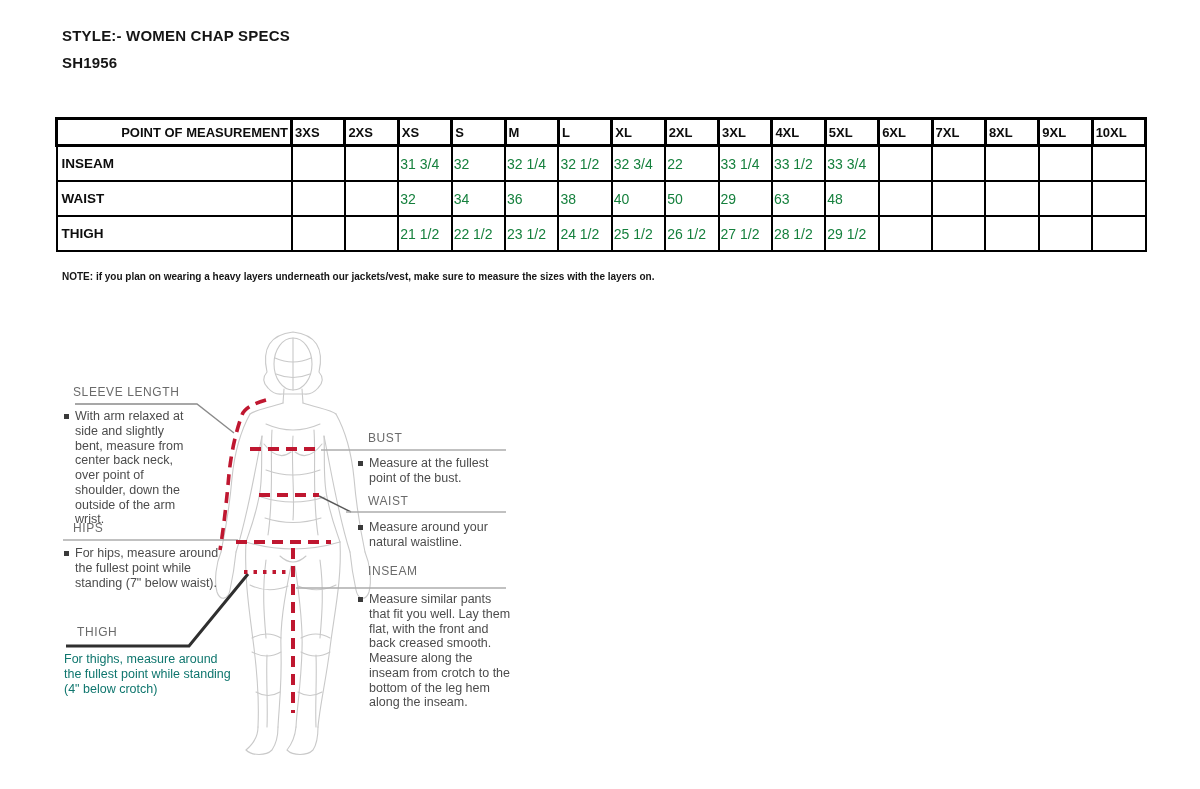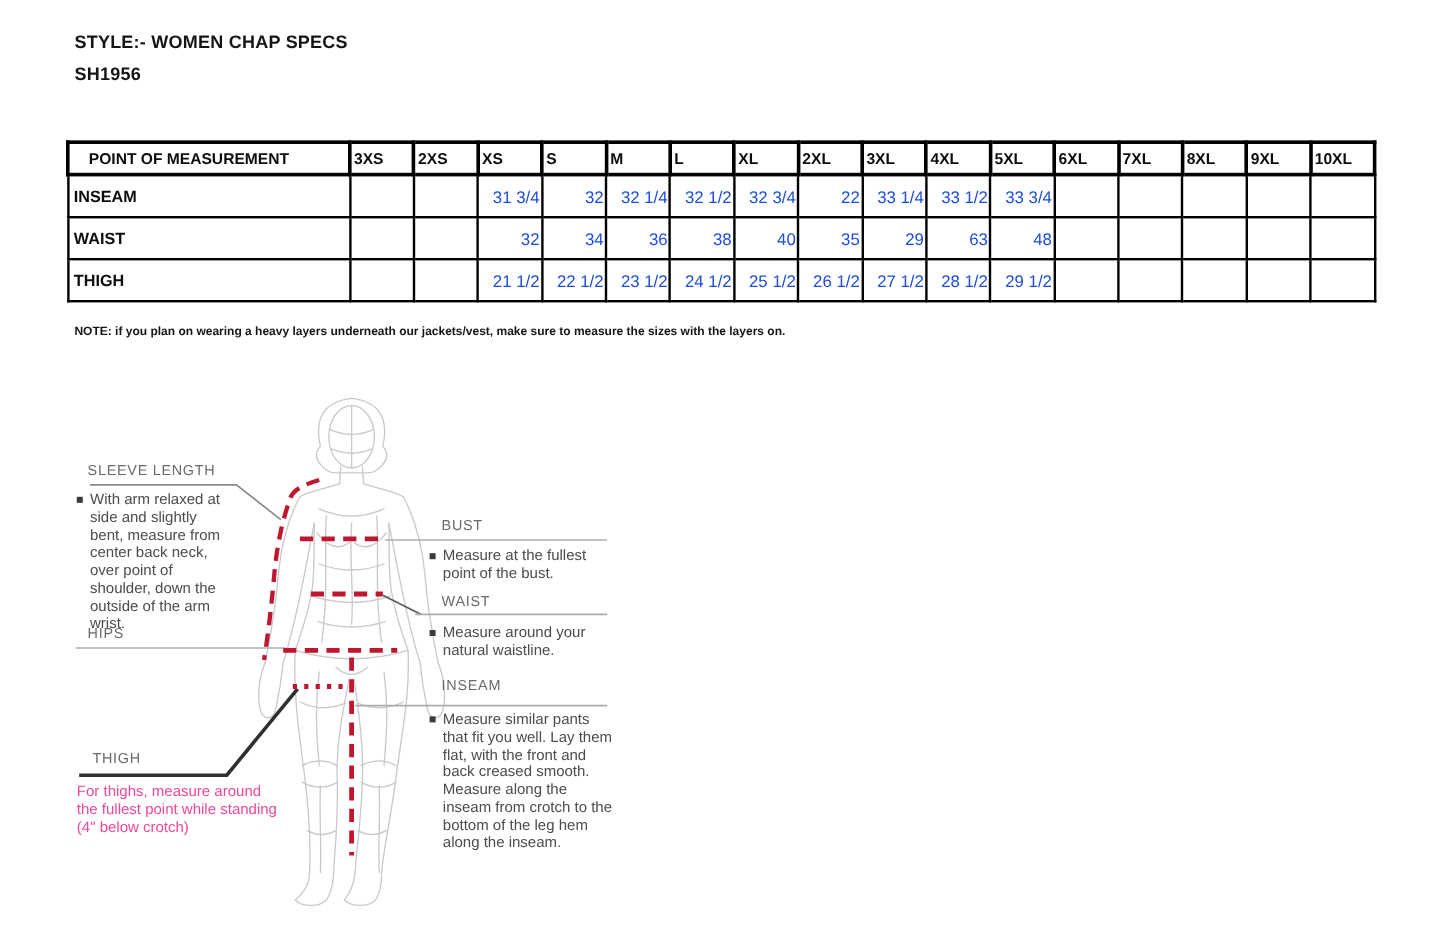--- a/index.html
+++ b/index.html
@@ -11,41 +11,41 @@
   #title-line1{top:27px;}
   #title-line2{top:54px;}
   
   #chart-wrap{position:absolute;left:55px;top:117px;width:1092px;}
   table{border-collapse:collapse;table-layout:fixed;width:1092px;}
   th,td{overflow:hidden;white-space:nowrap;}
   th{
     border:3px solid #000;font-size:13px;font-weight:bold;height:24px;
     text-align:left;padding:0 2px;color:#0d0d0d;
   }
-  th.rowhead{text-align:left;padding-left:16px;}
+  th.rowhead{text-align:right;padding-left:16px;}
   td{
-    border:2px solid #000;font-size:14px;height:33px;text-align:right;
-    color:#1d4ed8;padding:0 1px;
+    border:2px solid #000;font-size:14px;height:33px;text-align:left;
+    color:#15803d;padding:0 1px;
   }
   td.rowlabel{font-size:13.5px;font-weight:bold;text-align:left;padding-left:4px;color:#0d0d0d;}
   #note-text{
     position:absolute;left:62px;top:271px;font-size:10px;font-weight:bold;color:#151515;
   }
   
   .dg-heading{
     position:absolute;font-size:12px;color:#6a6a6a;letter-spacing:.6px;font-weight:400;
   }
   .dg-desc{
     position:absolute;font-size:12.5px;line-height:1.18;color:#4c4c4c;
   }
   .dg-desc .bullet{
     position:absolute;left:0;top:5px;width:5px;height:5px;background:#3a3a3a;display:block;
   }
   .dg-desc .desc-text{display:block;padding-left:11px;}
-  .dg-desc.no-bullet .desc-text{padding-left:0;color:#ec4899;}
+  .dg-desc.no-bullet .desc-text{padding-left:0;color:#0f766e;}
   svg{position:absolute;left:0;top:0;pointer-events:none;}
   .wire{fill:none;stroke:#c9c9c9;stroke-width:1.1;stroke-linecap:round;}
   .meas{fill:none;stroke-linecap:butt;}
 </style>
 </head>
 <body>
 
 <div id="page">
 
   <div class="title" id="title-line1">STYLE:- WOMEN CHAP SPECS</div>
@@ -115,21 +115,21 @@
         </tr>
         <tr>
           <td class="rowlabel">WAIST</td>
           <td></td>
           <td></td>
           <td>32</td>
           <td>34</td>
           <td>36</td>
           <td>38</td>
           <td>40</td>
-          <td>35</td>
+          <td>50</td>
           <td>29</td>
           <td>63</td>
           <td>48</td>
           <td></td>
           <td></td>
           <td></td>
           <td></td>
           <td></td>
         </tr>
         <tr>
@@ -214,20 +214,24 @@
     </g>
   </svg>
 
   <div class="dg-heading" style="left:73px;top:385px;">SLEEVE LENGTH</div>
   <div class="dg-desc" style="left:64px;top:409px;width:128px;">
     <span class="bullet"></span>
     <span class="desc-text">With arm relaxed at side and slightly bent, measure from center back neck, over point of shoulder, down the outside of the arm wrist.</span>
   </div>
 
   <div class="dg-heading" style="left:73px;top:521px;">HIPS</div>
+  <div class="dg-desc" style="left:64px;top:546px;width:155px;">
+    <span class="bullet"></span>
+    <span class="desc-text">For hips, measure around the fullest point while standing (7" below waist).</span>
+  </div>
 
   <div class="dg-heading" style="left:77px;top:625px;">THIGH</div>
   <div class="dg-desc no-bullet" style="left:64px;top:652px;width:168px;">
     <span class="desc-text">For thighs, measure around the fullest point while standing (4" below crotch)</span>
   </div>
 
   <div class="dg-heading" style="left:368px;top:431px;">BUST</div>
   <div class="dg-desc" style="left:358px;top:456px;width:145px;">
     <span class="bullet"></span>
     <span class="desc-text">Measure at the fullest point of the bust.</span>

